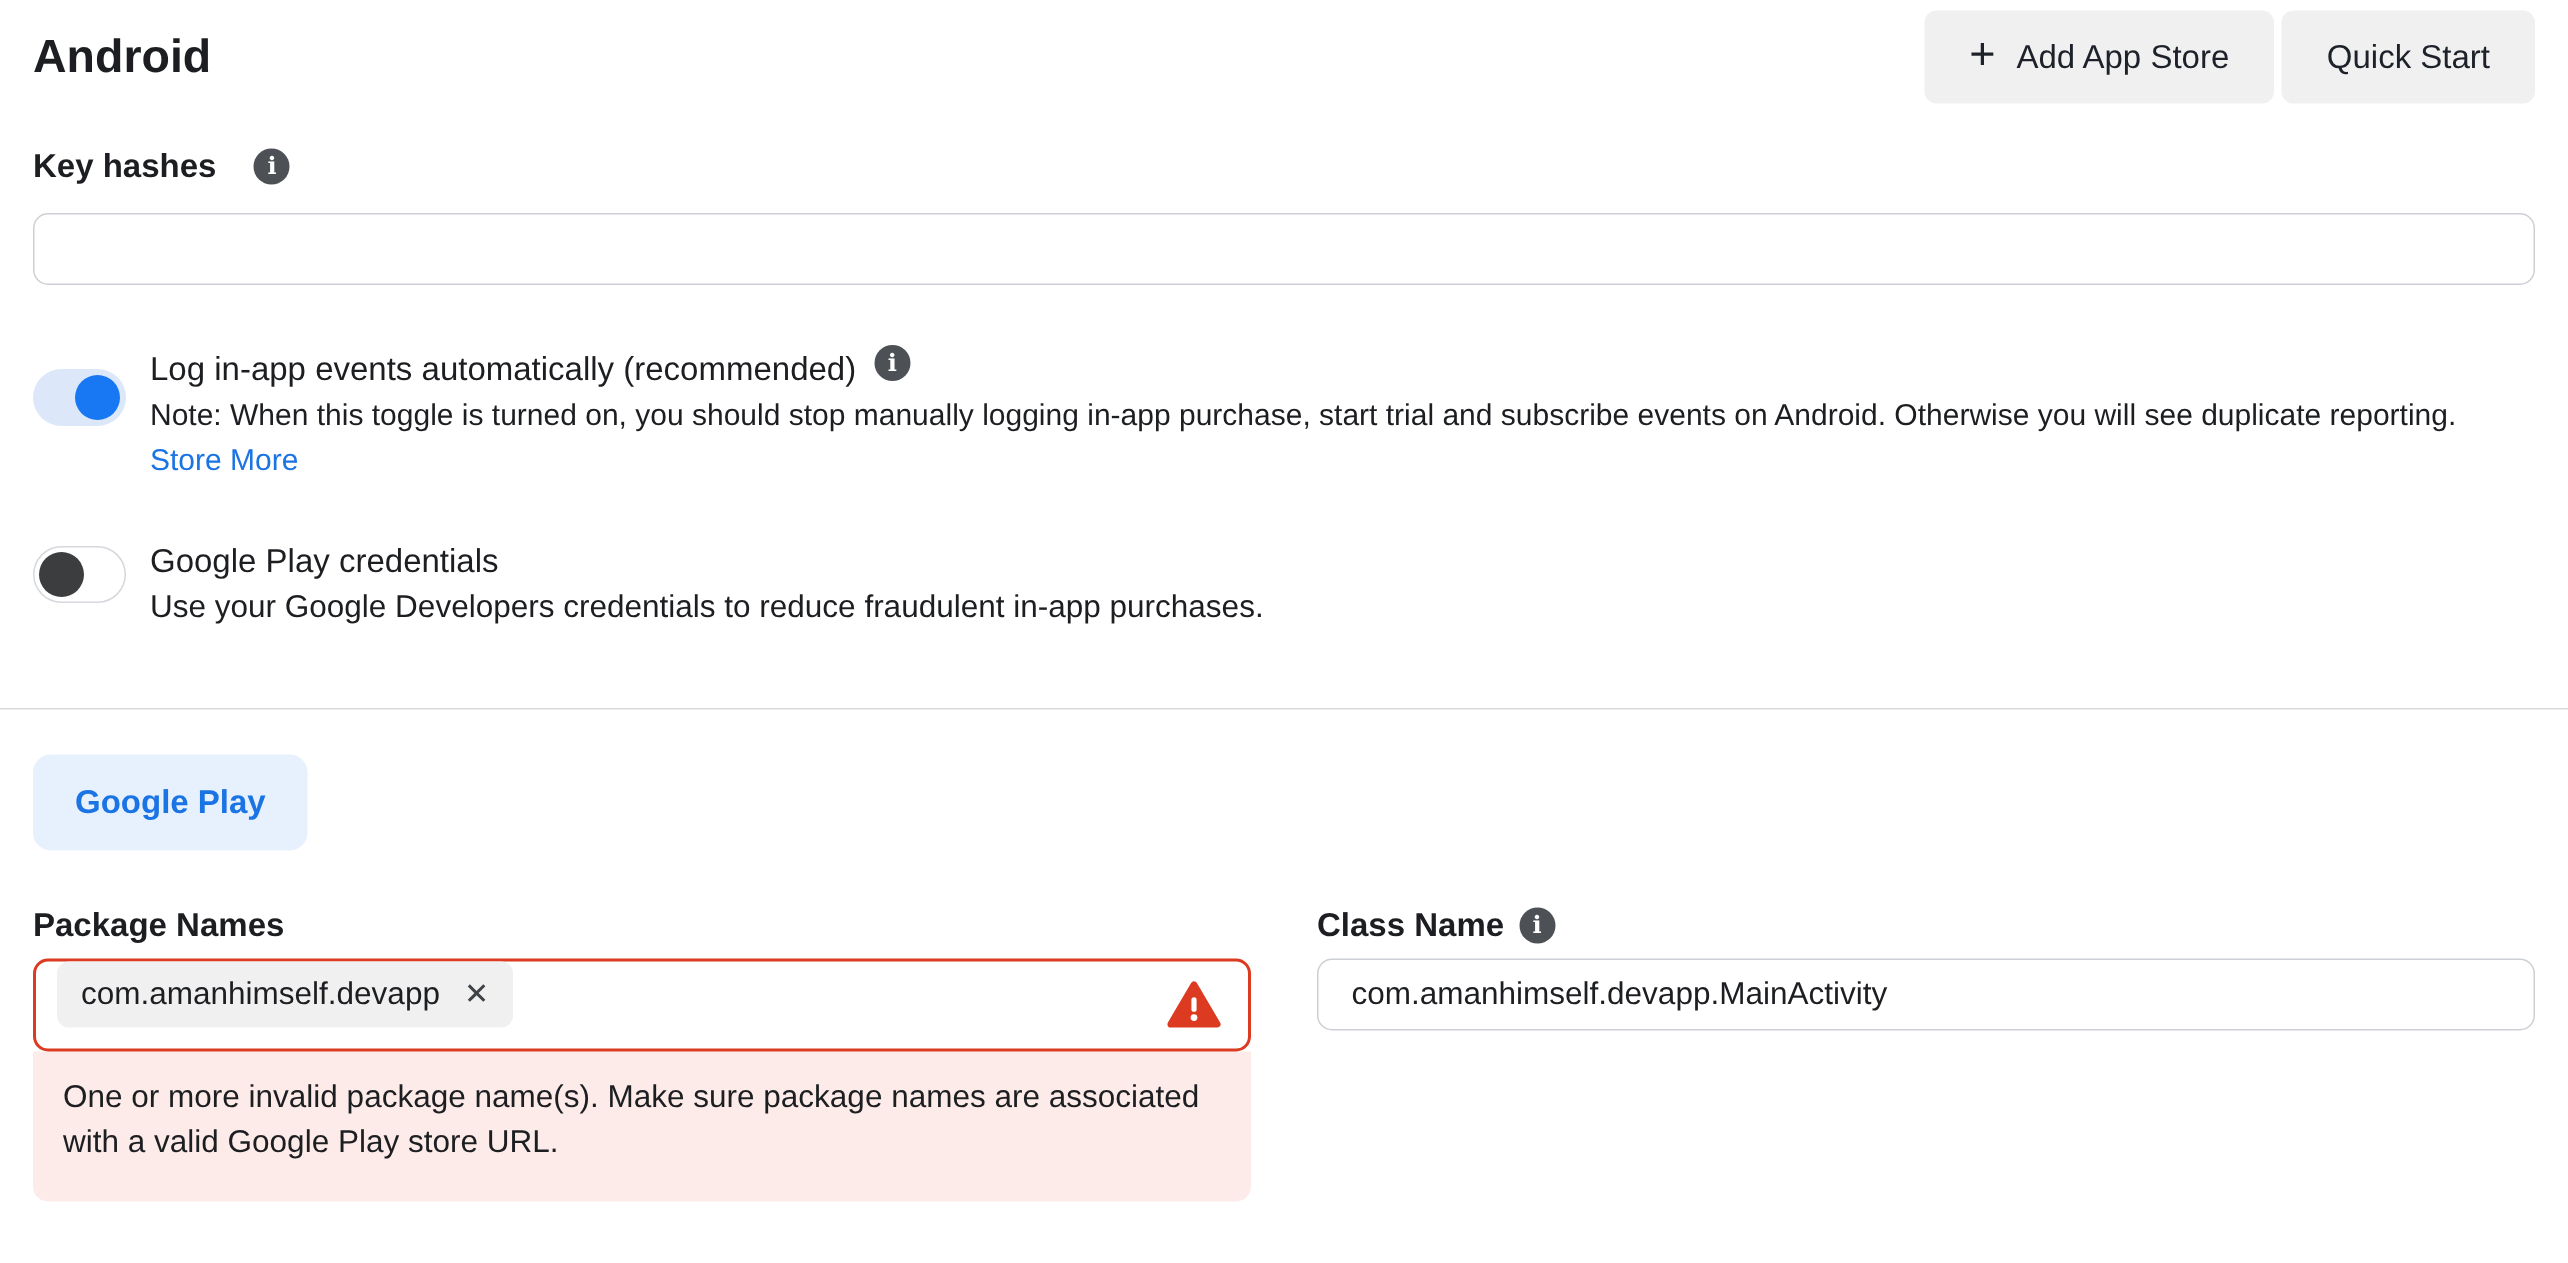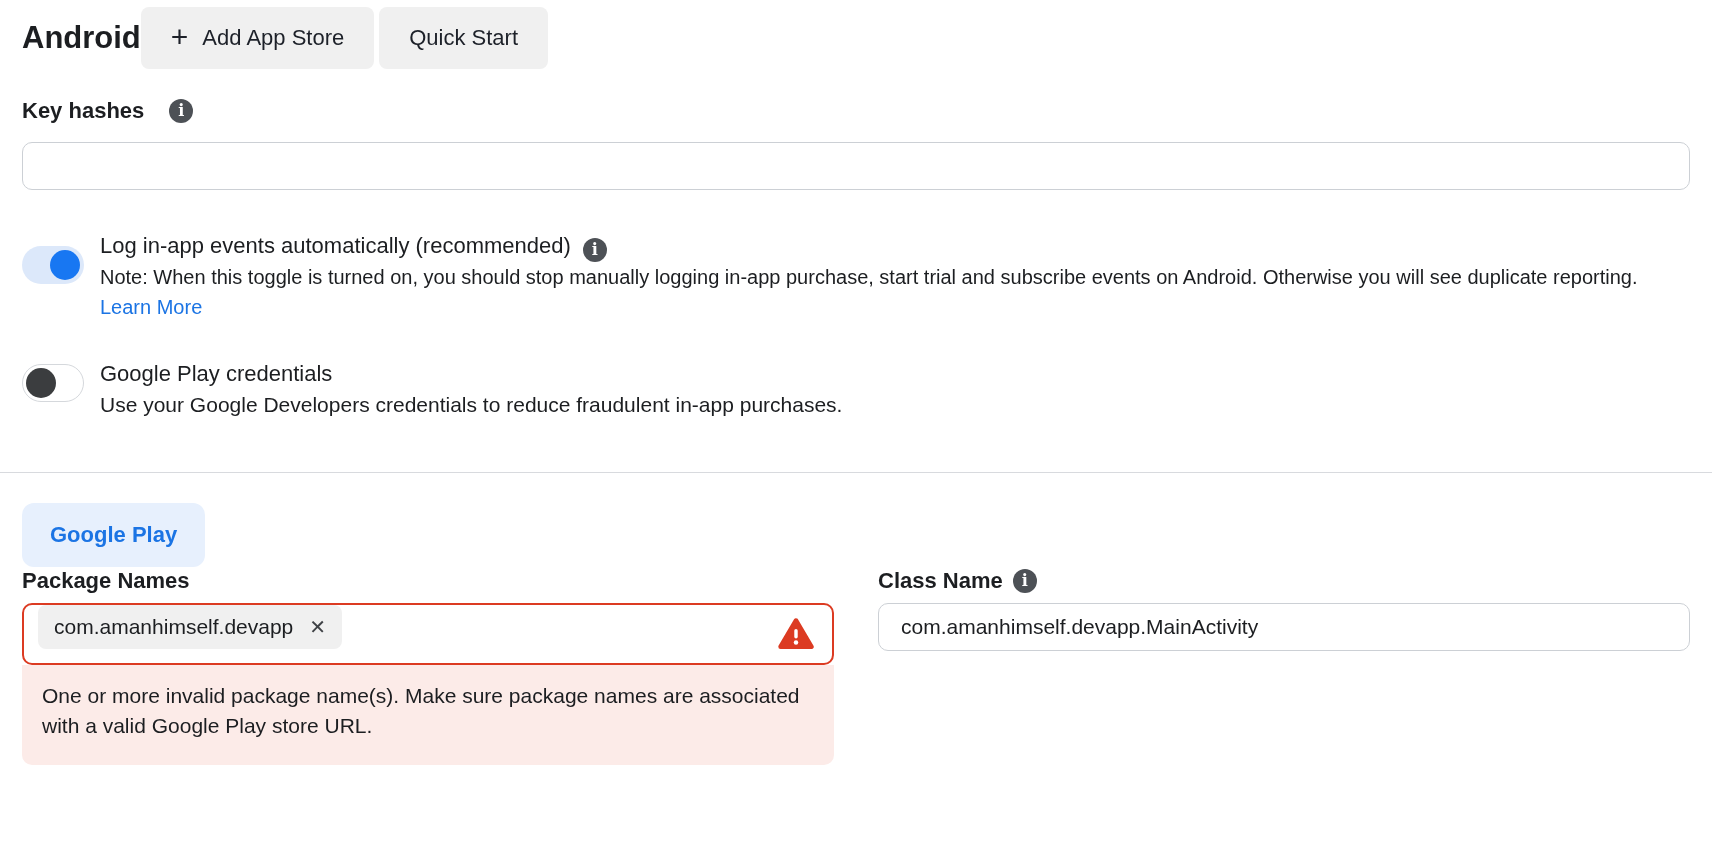--- a/index.html
+++ b/index.html
@@ -5,21 +5,21 @@
   * { box-sizing: border-box; }
   html,body { margin:0; padding:0; }
   body {
     width:1712px; height:842px; overflow:hidden;
     background:#ffffff; color:var(--text,#1c1e21);
     font-family:"Liberation Sans", sans-serif;
   }
   .page { padding:0 22px; }
 
   
-  .header { display:flex; justify-content:flex-start; align-items:center; margin-top:6px; height:64px; }
+  .header { display:flex; justify-content:space-between; align-items:center; margin-top:6px; height:64px; }
   .page-title { font-size:31px; font-weight:700; margin:0; }
   .actions { display:flex; gap:5px; }
   .btn {
     height:62px; padding:0 30px; background:var(--button_bg,#f0f0f0);
     border:none; border-radius:8px; font-size:22px; color:#1d2129;
     display:flex; align-items:center; gap:14px; cursor:pointer;
     font-family:"Liberation Sans", sans-serif;
   }
   .plus { font-size:30px; font-weight:300; line-height:1; margin-top:-2px; }
 
@@ -44,36 +44,36 @@
   .toggle-row { display:flex; gap:16px; margin-top:40px; }
   .toggle { width:62px; height:38px; border-radius:19px; position:relative; flex:0 0 62px; cursor:pointer; }
   .toggle .knob { position:absolute; top:4px; width:30px; height:30px; border-radius:50%; }
   .toggle.on  { background:var(--toggle_on_track,#dce8fa); }
   .toggle.on .knob  { right:4px; background:var(--toggle_on_knob,#1877f2); }
   .toggle.off { background:#fff; border:1px solid #d5d8dc; }
   .toggle.off .knob { left:3px; top:3px; background:var(--toggle_off_knob,#3b3d3f); }
   .row1-toggle { margin-top:16px; }
   .row2-toggle { margin-top:6px; }
   .toggle-text { flex:1; }
-  .toggle-title { display:flex; align-items:flex-end; gap:12px; font-size:22px; line-height:32px; }
+  .toggle-title { display:flex; align-items:flex-start; gap:12px; font-size:22px; line-height:32px; }
   .toggle-note { font-size:20px; line-height:30px; max-width:1600px; }
   .toggle-desc { font-size:21px; line-height:30px; }
   .link { color:var(--accent_blue,#1b74e4); text-decoration:none; cursor:pointer; }
 
   .divider { height:1px; background:#d8dade; margin:52px -22px 0 -22px; }
 
   
   .chip {
     margin-top:30px; display:inline-flex; align-items:center; height:64px; padding:0 28px;
     background:var(--chip_bg,#e7f0fd); color:var(--accent_blue,#1b74e4);
     font-size:22px; font-weight:700; border-radius:12px; cursor:pointer;
   }
 
   
-  .grid { display:grid; grid-template-columns:1fr 1fr; column-gap:44px; }
+  .grid { display:grid; grid-template-columns:1fr 1fr; column-gap:44px; margin-top:36px; }
   .grid .field-label { line-height:28px; }
   .input-wrap { margin-top:8px; }
 
   .tag-input {
     position:relative; width:100%; height:62px; border:2px solid var(--error_red,#dc3b22);
     border-radius:10px; background:#fff; display:flex; align-items:flex-start; padding:0 14px;
   }
   .tag {
     display:inline-flex; align-items:center; gap:16px; height:44px; padding:0 16px;
     background:#f0f0f0; border-radius:8px; font-size:21px; color:var(--text,#1c1e21);
@@ -114,21 +114,21 @@
     <div class="toggle on row1-toggle">
       <div class="knob"></div>
     </div>
     <div class="toggle-text">
       <div class="toggle-title">
         <span>Log in-app events automatically (recommended)</span>
         <span class="info-icon">i</span>
       </div>
       <div class="toggle-note">
         <span>Note: When this toggle is turned on, you should stop manually logging in-app purchase, start trial and subscribe events on Android. Otherwise you will see duplicate reporting.</span>
-        <a class="link">Learn More</a>
+        <a class="link">Store More</a>
       </div>
     </div>
   </div>
 
   <div class="toggle-row" style="margin-top:36px;">
     <div class="toggle off row2-toggle">
       <div class="knob"></div>
     </div>
     <div class="toggle-text">
       <div class="toggle-title">

